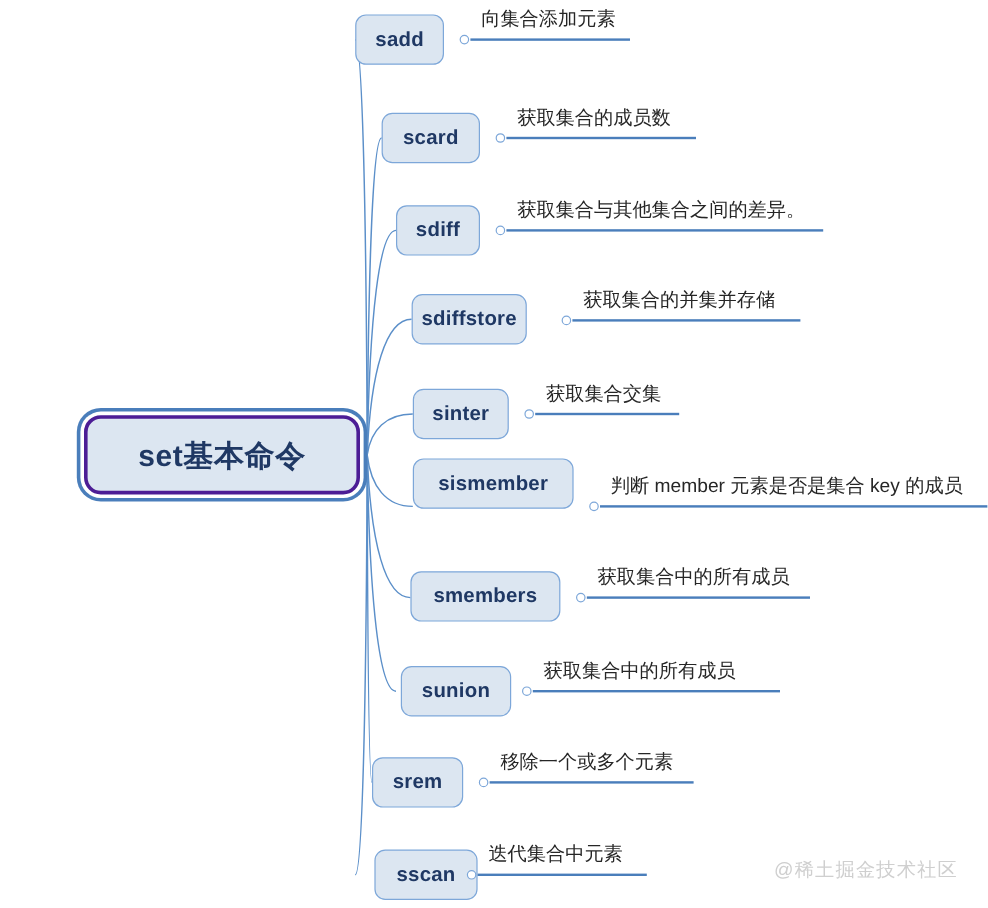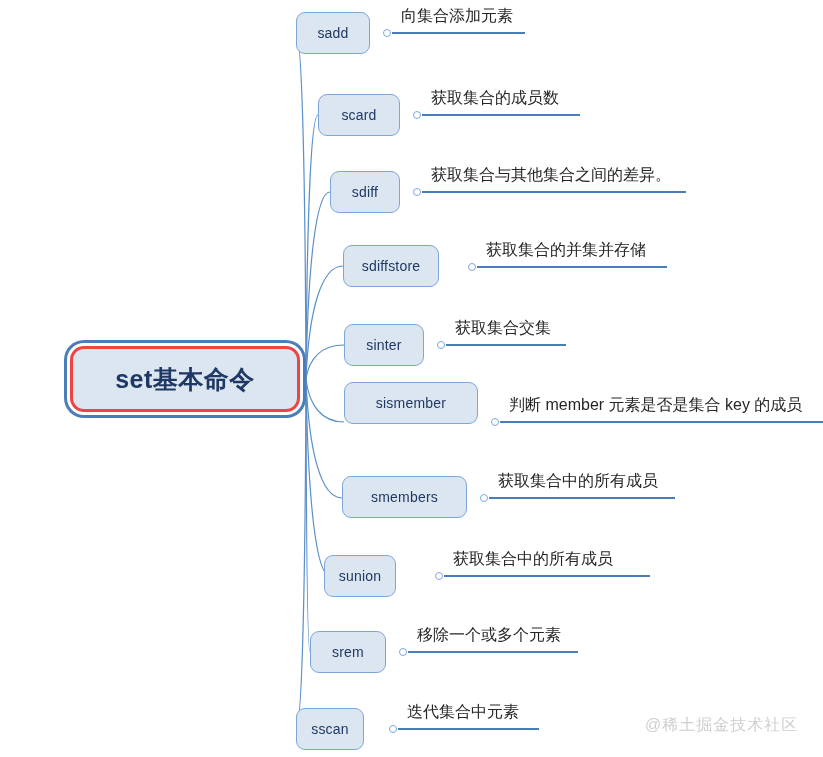--- a/index.html
+++ b/index.html
@@ -24,21 +24,21 @@
     width: 823px;
     height: 757px;
     pointer-events: none;
   }
 
   
   .central-node {
     position: absolute;
     box-sizing: border-box;
     background: #dce6f1;
-    border: 3px solid #ef4444;
+    border: 3px solid #4c1d95;
     border-radius: 14px;
     box-shadow: 0 0 0 3px #ffffff, 0 0 0 6px #4a7ebb;
     display: flex;
     align-items: center;
     justify-content: center;
   }
   .central-label {
     font-size: 25px;
     font-weight: bold;
     color: #1f3864;
@@ -52,24 +52,25 @@
     box-sizing: border-box;
     background: #dce6f1;
     border: 1.6px solid #7da7d9;
     border-radius: 9px;
     display: flex;
     align-items: center;
     justify-content: center;
     height: 42px;
   }
   .child-label {
-    font-size: 14px;
+    font-size: 17px;
     color: #1f3864;
     white-space: nowrap;
     letter-spacing: 0.2px;
+    font-weight: bold;
   }
 
   
   .desc-group {
     position: absolute;
   }
   .desc-dot {
     position: absolute;
     width: 8px;
     height: 8px;
@@ -177,37 +178,37 @@
         <div class="desc-text">判断 member 元素是否是集合 key 的成员</div>
       </div>
       <div class="child-node" style="left: 342px; top: 476px; width: 125px;">
         <span class="child-label">smembers</span>
       </div>
       <div class="desc-group" style="left: 480px; top: 494px;">
         <div class="desc-dot"></div>
         <div class="desc-rule" style="width: 186px;"></div>
         <div class="desc-text">获取集合中的所有成员</div>
       </div>
-      <div class="child-node" style="left: 324px; top: 555px; width: 72px;">
+      <div class="child-node" style="left: 334px; top: 555px; width: 92px;">
         <span class="child-label">sunion</span>
       </div>
       <div class="desc-group" style="left: 435px; top: 572px;">
         <div class="desc-dot"></div>
         <div class="desc-rule" style="width: 206px;"></div>
         <div class="desc-text">获取集合中的所有成员</div>
       </div>
       <div class="child-node" style="left: 310px; top: 631px; width: 76px;">
         <span class="child-label">srem</span>
       </div>
       <div class="desc-group" style="left: 399px; top: 648px;">
         <div class="desc-dot"></div>
         <div class="desc-rule" style="width: 170px;"></div>
         <div class="desc-text">移除一个或多个元素</div>
       </div>
-      <div class="child-node" style="left: 296px; top: 708px; width: 68px;">
+      <div class="child-node" style="left: 312px; top: 708px; width: 86px;">
         <span class="child-label">sscan</span>
       </div>
       <div class="desc-group" style="left: 389px; top: 725px;">
         <div class="desc-dot"></div>
         <div class="desc-rule" style="width: 141px;"></div>
         <div class="desc-text">迭代集合中元素</div>
       </div>
     </div>
 
   <div class="watermark" id="watermark" style="left: 645px; top: 715px;">@稀土掘金技术社区</div>

